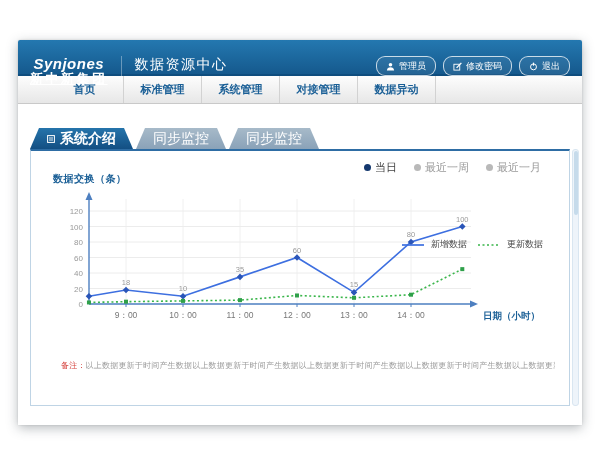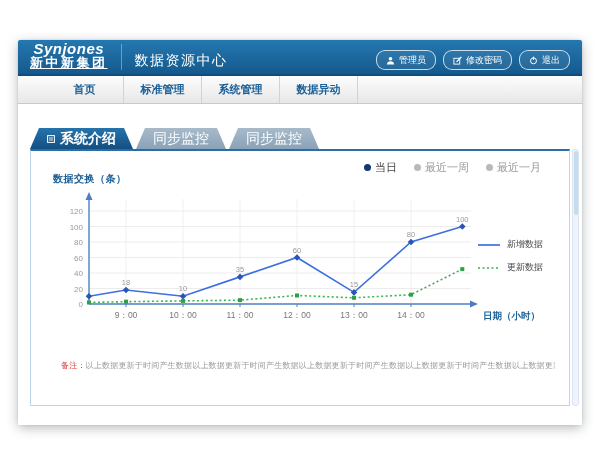--- a/index.html
+++ b/index.html
@@ -3,21 +3,21 @@
 <meta charset="utf-8">
 <style>
   * { margin:0; padding:0; box-sizing:border-box; }
   body { font-family:"Liberation Sans","DejaVu Sans",sans-serif; background:#fff; }
   .page { position:relative; width:600px; height:450px; background:#ffffff; overflow:hidden; }
   .card { position:absolute; left:18px; top:40px; width:564px; height:385px; background:#fff;
           box-shadow:0 3px 12px rgba(50,60,70,.35), 0 0 2px rgba(0,0,0,.15); border-radius:2px; }
 
   
   .hdr { height:36px; background:linear-gradient(#2478b0,#15598d); border-bottom:2px solid #0e4d7e;
-         border-radius:2px 2px 0 0; display:flex; align-items:flex-end; padding:4px 12px; }
+         border-radius:2px 2px 0 0; display:flex; align-items:flex-start; padding:16px 12px; }
   .logo { text-align:center; line-height:1.05; }
   .logo1 { color:#fff; font-size:15px; font-weight:bold; font-style:italic; letter-spacing:.5px; }
   .logo2 { color:#fff; font-size:13px; font-weight:bold; letter-spacing:2.5px;text-decoration:underline; }
   .hdr-divider { width:1px; height:26px; background:rgba(255,255,255,.35); margin:0 13px; }
   .app-title { color:#fff; font-size:14px; letter-spacing:1.5px; }
   .hdr-actions { margin-left:auto; display:flex; gap:7px; align-items:center; }
   .pill { display:flex; align-items:center; gap:4px; border:1px solid rgba(255,255,255,.75);
           border-radius:9px; padding:2.5px 9px; color:#fff; font-size:9px; cursor:pointer;
           background:rgba(255,255,255,.07); font-family:inherit; }
   .pill-ic { display:flex; align-items:center; }
@@ -43,21 +43,21 @@
   #chart-svg { position:absolute; left:0; top:18px; width:100%; height:200px; }
 
   .radios { position:absolute; top:9px; right:28px; display:flex; gap:17px; align-items:center; }
   .radio { display:flex; gap:4px; align-items:center; font-size:11px; color:#999; cursor:pointer; }
   .radio.selected { color:#444; }
   .dot { width:7px; height:7px; border-radius:50%; background:#b9b9b9; }
   .radio.selected .dot { background:#14386e; }
 
   .ylabel { position:absolute; left:22px; top:21px; font-size:10px; font-weight:bold; color:#1a5f96; letter-spacing:.5px; }
 
-  .legend { position:absolute; right:26px; top:87px; display:flex; flex-direction:column; gap:10px; }
+  .legend { position:absolute; right:26px; top:87px; display:flex; flex-direction:row; gap:10px; }
   .legend-item { display:flex; align-items:center; gap:6px; font-size:9px; color:#444; cursor:pointer; }
   .ls { display:flex; align-items:center; }
 
   .note { position:absolute; left:30px; right:14px; top:209px; font-size:8px; color:#9a9a9a;
           white-space:nowrap; overflow:hidden; letter-spacing:.2px; }
   .note-label { color:#d43f3a; }
 
   .scrollbar { position:absolute; right:3px; top:34px; height:257px; width:7px; background:#eef4fa;
                border:1px solid #d9e6f1; border-radius:3px; }
   .thumb { width:4px; margin:1px auto 0; height:64px; background:#c6dbeb; border-radius:2px; }
@@ -105,20 +105,21 @@
             </span>
             <span>退出</span>
           </button>
         </div>
     </header>
 
     <nav class="nav" id="nav">
         <div class="nav-item active">首页</div>
         <div class="nav-item">标准管理</div>
         <div class="nav-item">系统管理</div>
+        <div class="nav-item">对接管理</div>
         <div class="nav-item">数据异动</div>
       </nav>
 
     <div class="content">
       <div class="tabs" id="tabs">
           <div class="tab active">
             <span class="tab-ic">
               <svg width="8" height="8" viewBox="0 0 8 8">
                 <rect x="0.6" y="0.6" width="6.8" height="6.8" fill="none" stroke="#fff" stroke-width="1"></rect>
                 <path d="M2 3h4M2 5h4" stroke="#fff" stroke-width="0.9"></path>

